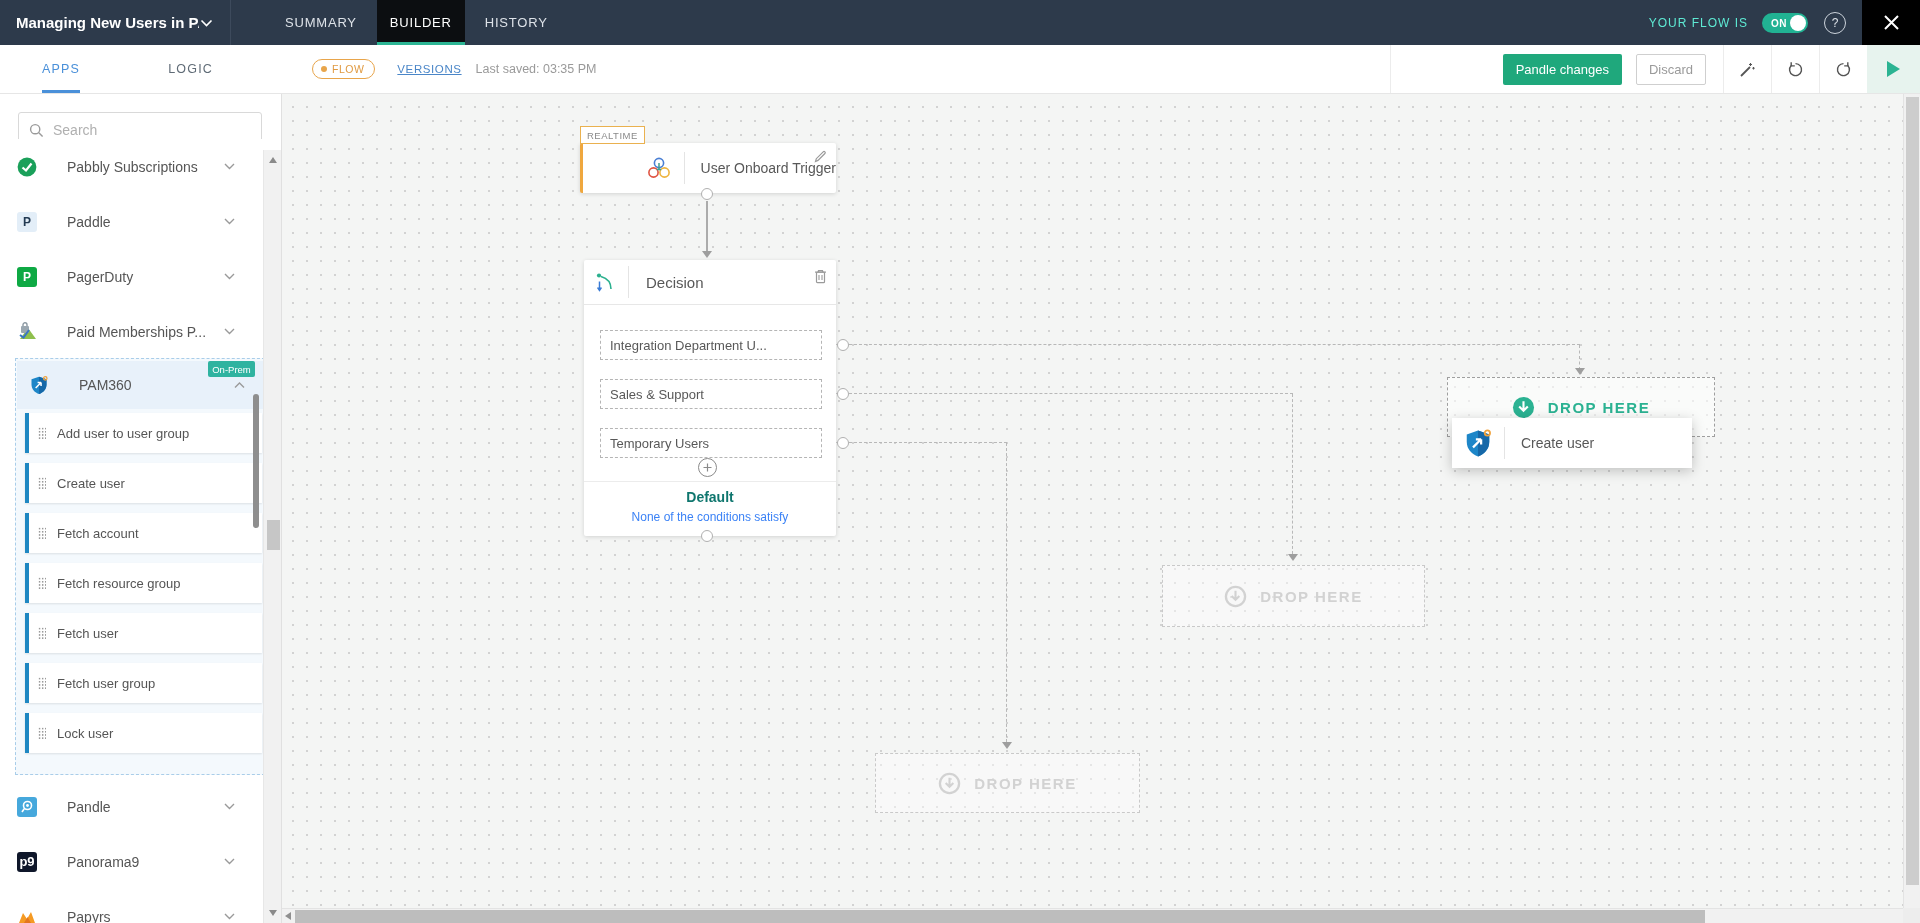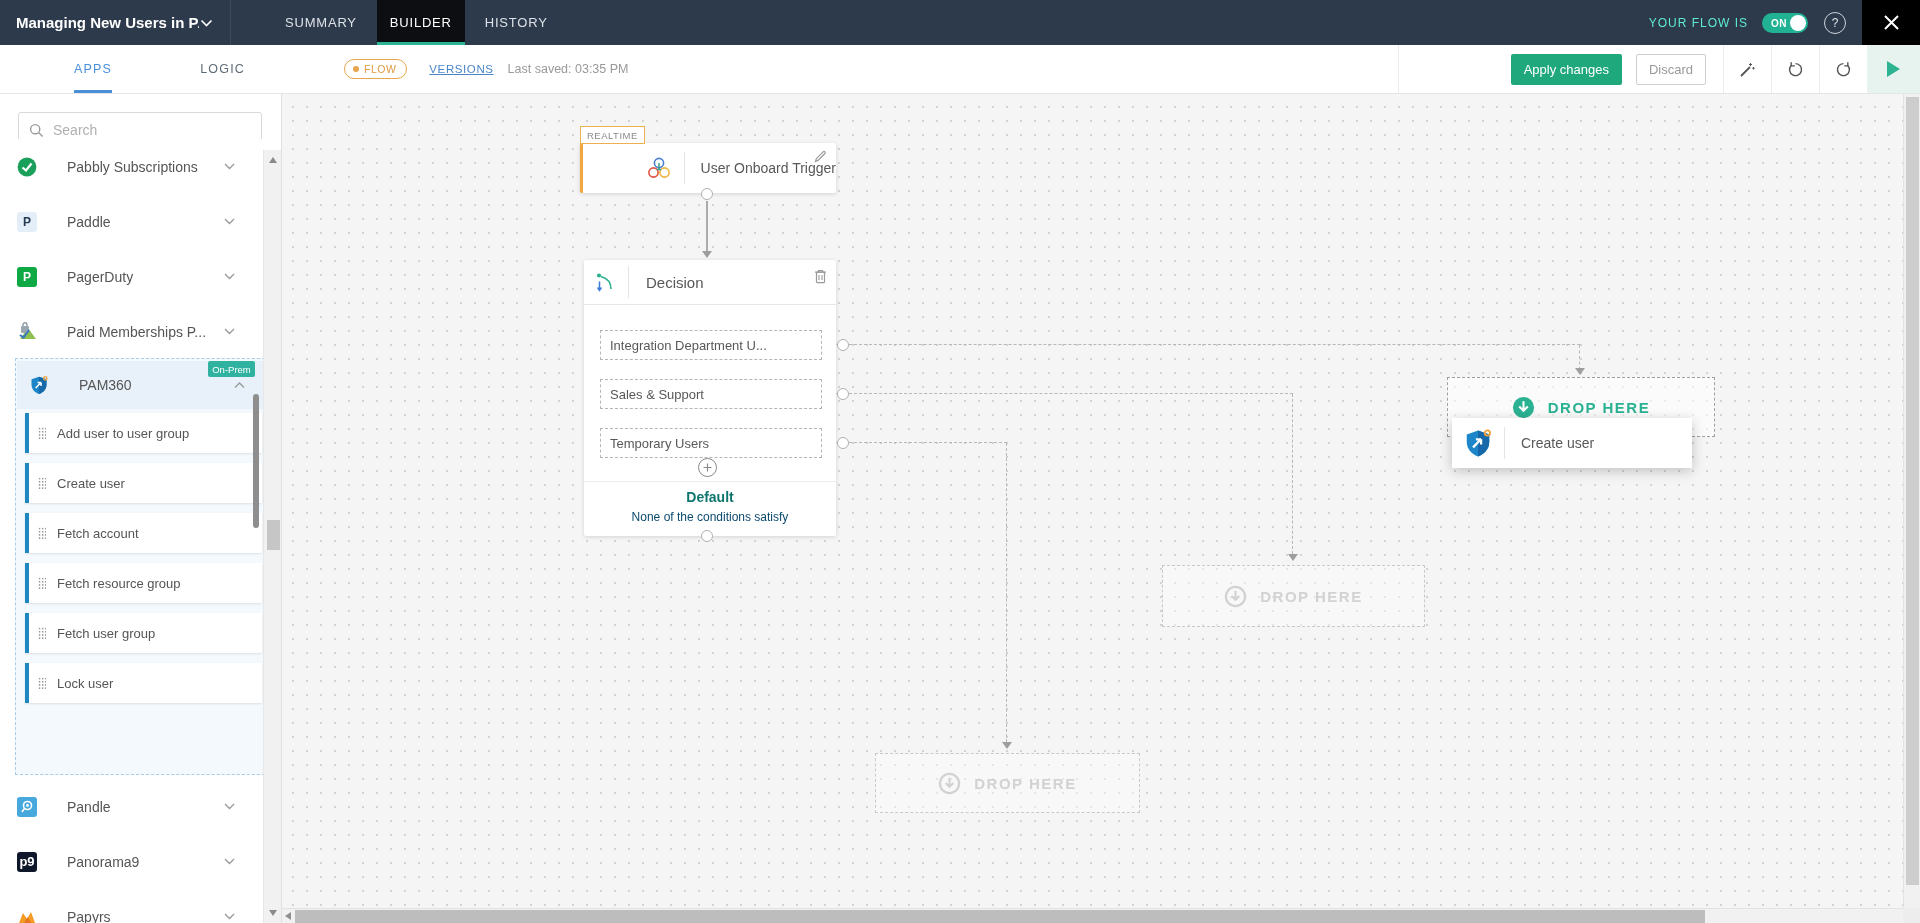--- a/index.html
+++ b/index.html
@@ -17,21 +17,21 @@
   .tb-tab.active { background:#0c0e11; color:#fff; box-shadow:inset 0 -3px 0 #2cb594; padding:0 13px; }
   .tb-right { margin-left:auto; display:flex; align-items:center; }
   .flow-label { font-size:12px; letter-spacing:1px; color:#5eead4; margin-right:14px; }
   .toggle { width:46px; height:20px; border-radius:10px; background:#21b293; position:relative; cursor:pointer; margin-right:16px; }
   .toggle-on { position:absolute; left:9px; top:5px; font-size:10px; font-weight:bold; color:#fff; letter-spacing:.5px; }
   .toggle-knob { position:absolute; right:2px; top:2px; width:16px; height:16px; border-radius:50%; background:#fff; }
   .help { width:22px; height:22px; border-radius:50%; border:1.5px solid #ccd3db; display:flex; align-items:center; justify-content:center; font-size:12px; color:#dce1e7; cursor:pointer; margin-right:16px; }
   .close-btn { width:58px; height:45px; background:#000; display:flex; align-items:center; justify-content:center; cursor:pointer; }
 
   
-  .toolbar { position:absolute; left:0; top:45px; width:1920px; height:49px; background:#fff; border-bottom:1px solid #e6e6e6; display:flex; align-items:center; z-index:19;padding-left:32px; }
+  .toolbar { position:absolute; left:0; top:45px; width:1920px; height:49px; background:#fff; border-bottom:1px solid #e6e6e6; display:flex; align-items:center; z-index:19; }
   .sb-tabs { width:282px; height:100%; display:flex; align-items:stretch; padding-left:42px; flex-shrink:0; }
   .sb-tab { display:flex; align-items:center; font-size:12.5px; letter-spacing:1.2px; color:#5f6b76; cursor:pointer; }
   .sb-tab.logic { margin-left:88px; }
   .sb-tab.active { color:#4a90d9; box-shadow:inset 0 -3px 0 #4a90d9; }
   .draft-pill { margin-left:30px; display:flex; align-items:center; gap:5px; border:1px solid #e8a54b; border-radius:10px; padding:3px 10px 3px 8px; font-size:10.5px; letter-spacing:.5px; color:#e09a41; }
   .draft-dot { width:6px; height:6px; border-radius:50%; background:#e8a54b; }
   .versions { margin-left:22px; font-size:11.5px; letter-spacing:.6px; color:#4a86c8; text-decoration:underline; cursor:pointer; }
   .saved { margin-left:14px; font-size:12.5px; color:#9a9a9a; }
   .tb-actions { margin-left:auto; display:flex; align-items:center; height:100%; }
   .tsep { width:1px; height:100%; background:#ececec; }
@@ -81,21 +81,21 @@
   .decision-card { left:302px; top:166px; width:252px; height:276px; z-index:2; }
   .d-header { height:45px; display:flex; align-items:center; border-bottom:1px solid #e7e7e7; position:relative; cursor:pointer; }
   .d-header .n-ic { width:44px; }
   .d-header .n-label { font-size:15px; padding-left:17px; }
   .trash-ic { position:absolute; right:9px; top:9px; cursor:pointer; }
   .branch { position:absolute; left:16px; width:222px; height:30px; border:1px dashed #b5b5b5; font-size:13px; color:#585858; display:flex; align-items:center; padding-left:9px; background:#fff; white-space:nowrap; overflow:hidden; cursor:pointer; }
   .plus-btn { position:absolute; left:114px; top:198px; width:19px; height:19px; border:1px solid #8a8a8a; border-radius:50%; display:flex; align-items:center; justify-content:center; cursor:pointer; }
   .d-divider { position:absolute; left:0; top:221px; width:100%; height:1px; background:#ececec; }
   .d-default { position:absolute; left:0; top:229px; width:100%; text-align:center; }
   .d-default .ttl { font-size:14px; font-weight:bold; color:#0f766e; }
-  .d-default .sub { font-size:12px; color:#0c4a6e; margin-top:5px; }
+  .d-default .sub { font-size:12px; color:#3b82f6; margin-top:5px; }
 
   .conn { position:absolute; width:12px; height:12px; border:1.6px solid #b0b0b0; border-radius:50%; background:#fff; z-index:4; cursor:pointer; }
   .stub { position:absolute; height:1px; background:#c6c6c6; }
   .dash-h { position:absolute; border-top:1px dashed #b8b8b8; }
   .dash-v { position:absolute; border-left:1px dashed #b8b8b8; }
   .arr-down { position:absolute; width:0; height:0; border-left:5px solid transparent; border-right:5px solid transparent; border-top:7px solid #9e9e9e; }
   .line-v { position:absolute; width:2px; background:#ababab; }
 
   .drop { position:absolute; display:flex; align-items:center; justify-content:center; gap:13px; }
   .drop .dlabel { font-size:15px; font-weight:bold; letter-spacing:1.5px; }
@@ -154,21 +154,21 @@
     <div class="sb-tab logic">LOGIC</div>
   </div>
   <div class="draft-pill">
     <span class="draft-dot"></span>
     <span>FLOW</span>
   </div>
   <span class="versions">VERSIONS</span>
   <span class="saved">Last saved: 03:35 PM</span>
   <div class="tb-actions">
     <div class="tsep"></div>
-    <button class="apply-btn">Apply changes</button>
+    <button class="apply-btn">Pandle changes</button>
     <button class="discard-btn">Discard</button>
     <div class="tsep"></div>
     <div class="icon-btn">
       <svg width="17" height="17" viewBox="0 0 17 17">
           <path d="M2 15 L11 6" stroke="#555" stroke-width="1.8"></path>
           <path d="M11.5 2 v3 M10 3.5 h3 M14.5 6 v2.4 M13.3 7.2 h2.4" stroke="#555" stroke-width="1.1"></path>
         </svg>
     </div>
     <div class="tsep"></div>
     <div class="icon-btn">
@@ -285,20 +285,24 @@
       <div class="action-card">
         <span class="grip"></span>
         <span>Fetch account</span>
       </div>
       <div class="action-card">
         <span class="grip"></span>
         <span>Fetch resource group</span>
       </div>
       <div class="action-card">
         <span class="grip"></span>
+        <span>Fetch user</span>
+      </div>
+      <div class="action-card">
+        <span class="grip"></span>
         <span>Fetch user group</span>
       </div>
       <div class="action-card">
         <span class="grip"></span>
         <span>Lock user</span>
       </div>
     </div>
   </div>
   <div class="onprem-badge" style="top:267px;">On-Prem</div>
 

